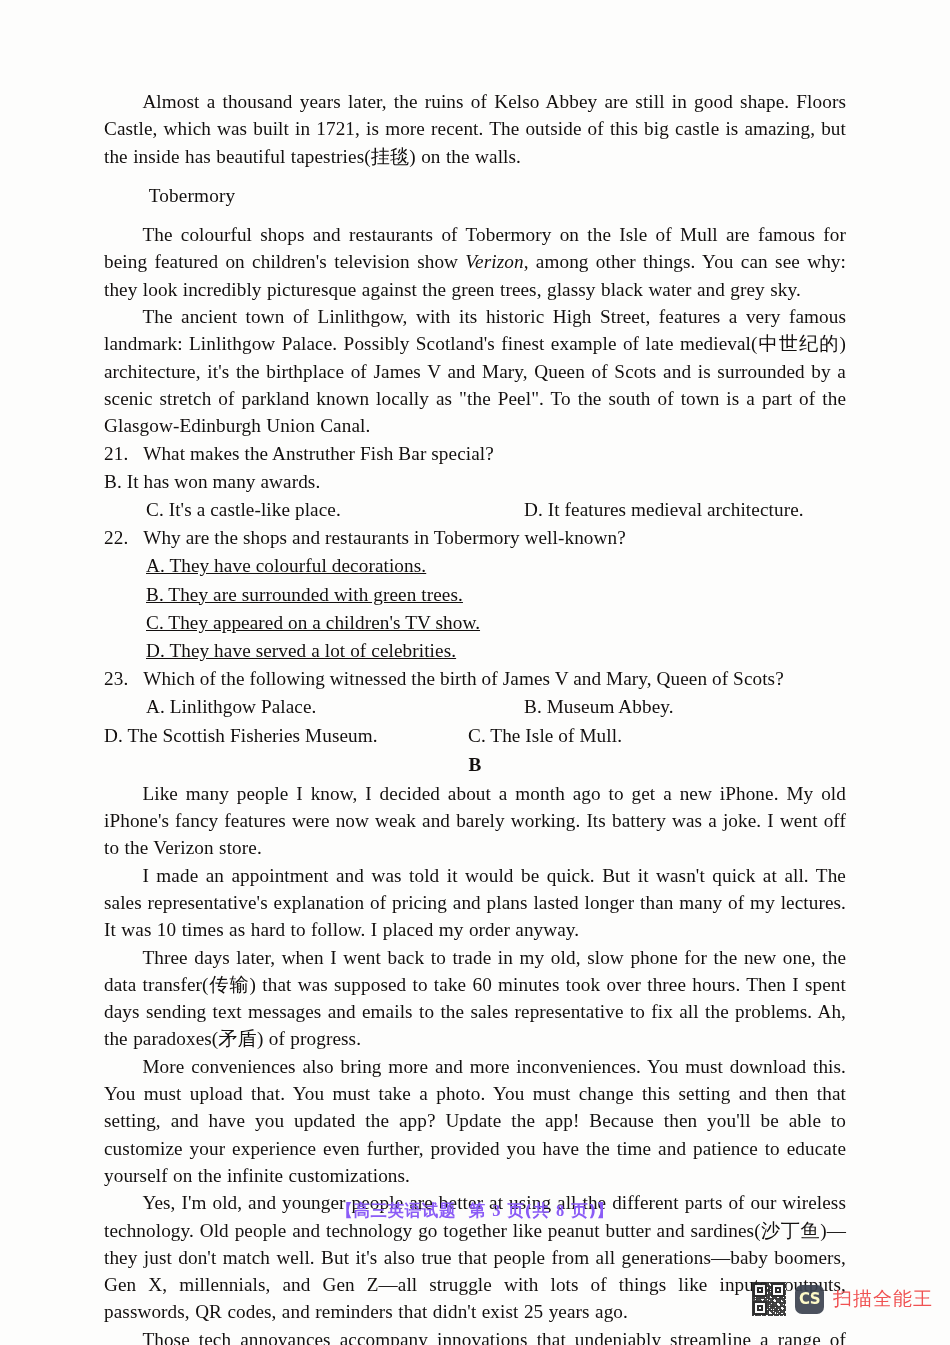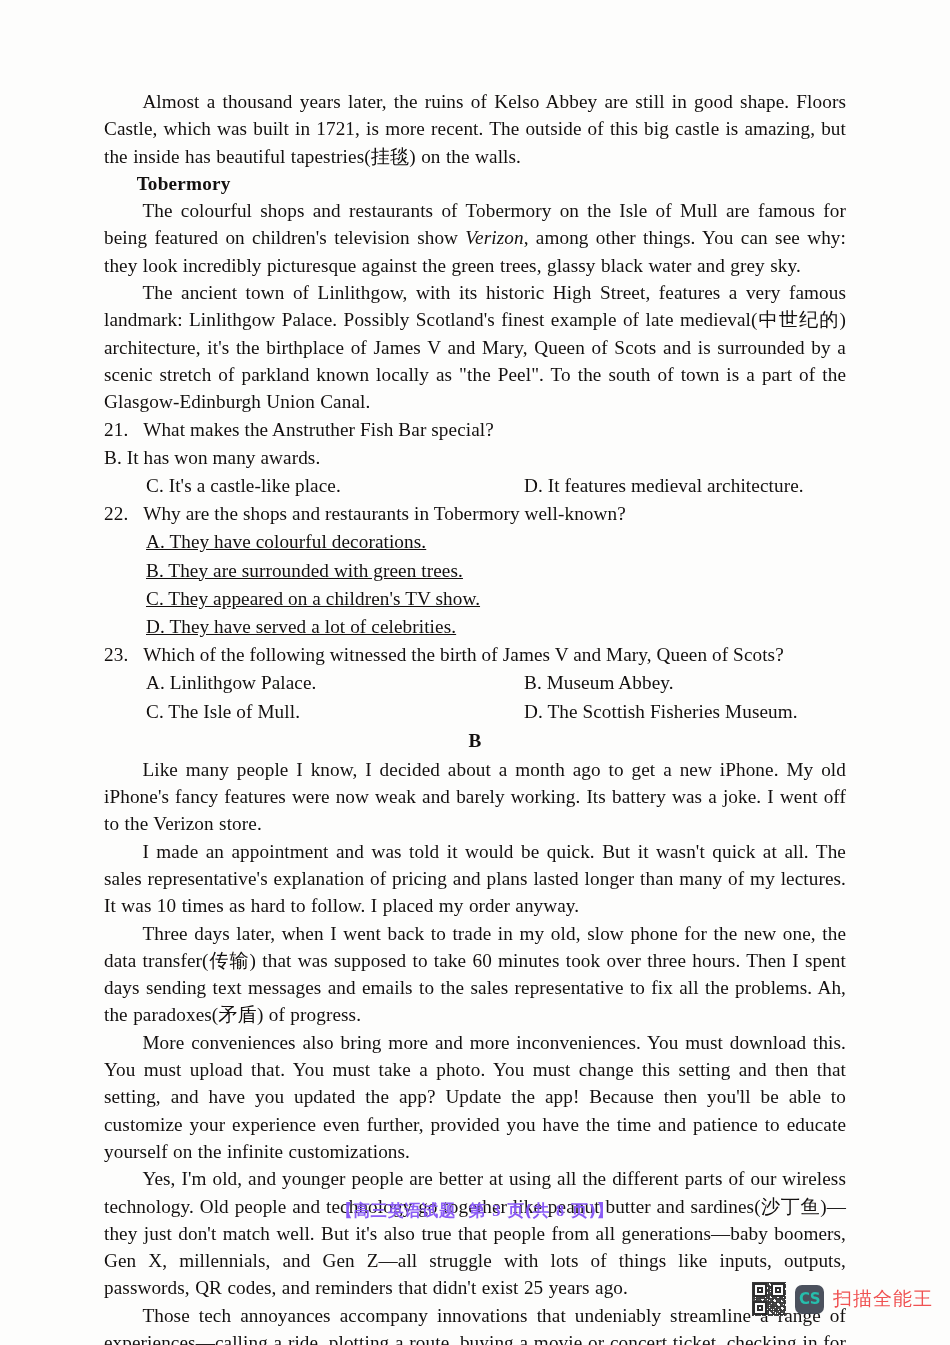--- a/index.html
+++ b/index.html
@@ -37,24 +37,24 @@
     font-size: 19.2px;
     line-height: 27.3px;
     text-align: justify;
     text-justify: inter-word;
     letter-spacing: 0.1px;
     word-spacing: 0.5px;
   }
   p.indent { text-indent: 2.0em; }
 
   .sec-head {
-    margin: 0;
+    margin: 12px;
     font-size: 19.2px;
     line-height: 27.3px;
-    font-weight: bold;
+    font-weight: normal;
     text-indent: 1.7em;
     letter-spacing: 0.2px;
   }
 
   .q {
     margin: 0;
     font-size: 19.2px;
     line-height: 28.2px;
     letter-spacing: 0.1px;
     white-space: nowrap;
@@ -134,21 +134,21 @@
     width: 10px; height: 10px;
     border: 2.5px solid #1d1d1d;
     background: #fff;
     box-shadow: inset 0 0 0 2px #fff, inset 0 0 0 4px #1d1d1d;
   }
   .cs-logo {
     width: 29px;
     height: 29px;
     border-radius: 7px;
     background: #3c4350;
-    color: #14b8a6;
+    color: #fef9c3;
     font-family: "DejaVu Sans", sans-serif;
     font-size: 15px;
     font-weight: bold;
     display: flex;
     align-items: center;
     justify-content: center;
     letter-spacing: -0.5px;
   }
   .cs-text {
     font-family: "DejaVu Sans", sans-serif;
@@ -187,22 +187,22 @@
     <div class="opt opt-single">B. They are surrounded with green trees.</div>
     <div class="opt opt-single">C. They appeared on a children's TV show.</div>
     <div class="opt opt-single">D. They have served a lot of celebrities.</div>
 
     <p class="q"><span>23.</span>&nbsp;<span class="q-text">Which of the following witnessed the birth of James V and Mary, Queen of Scots?</span></p>
     <div class="opts-2col">
       <div class="opt col-a">A. Linlithgow Palace.</div>
       <div class="opt col-b">B. Museum Abbey.</div>
     </div>
     <div class="opts-2col">
+      <div class="opt col-b">D. The Scottish Fisheries Museum.</div>
       <div class="opt col-a">C. The Isle of Mull.</div>
-      <div class="opt col-b">D. The Scottish Fisheries Museum.</div>
     </div>
 
     <p class="centered-letter">B</p>
 
     <p class="para indent">Like many people I know, I decided about a month ago to get a new iPhone. My old iPhone's fancy features were now weak and barely working. Its battery was a joke. I went off to the Verizon store.</p>
     <p class="para indent">I made an appointment and was told it would be quick. But it wasn't quick at all. The sales representative's explanation of pricing and plans lasted longer than many of my lectures. It was 10 times as hard to follow. I placed my order anyway.</p>
     <p class="para indent">Three days later, when I went back to trade in my old, slow phone for the new one, the data transfer(传输) that was supposed to take 60 minutes took over three hours. Then I spent days sending text messages and emails to the sales representative to fix all the problems. Ah, the paradoxes(矛盾) of progress.</p>
     <p class="para indent">More conveniences also bring more and more inconveniences. You must download this. You must upload that. You must take a photo. You must change this setting and then that setting, and have you updated the app? Update the app! Because then you'll be able to customize your experience even further, provided you have the time and patience to educate yourself on the infinite customizations.</p>
     <p class="para indent">Yes, I'm old, and younger people are better at using all the different parts of our wireless technology. Old people and technology go together like peanut butter and sardines(沙丁鱼)—they just don't match well. But it's also true that people from all generations—baby boomers, Gen X, millennials, and Gen Z—all struggle with lots of things like inputs, outputs, passwords, QR codes, and reminders that didn't exist 25 years ago.</p>
     <p class="para indent">Those tech annoyances accompany innovations that undeniably streamline a range of experiences—calling a ride, plotting a route, buying a movie or concert ticket, checking in for a flight—to a degree that I wouldn't be foolish enough to wish away. But the innovations seldom live up fully to their promises of ease and speed, and they introduce complications and imperfections all their own.</p>

